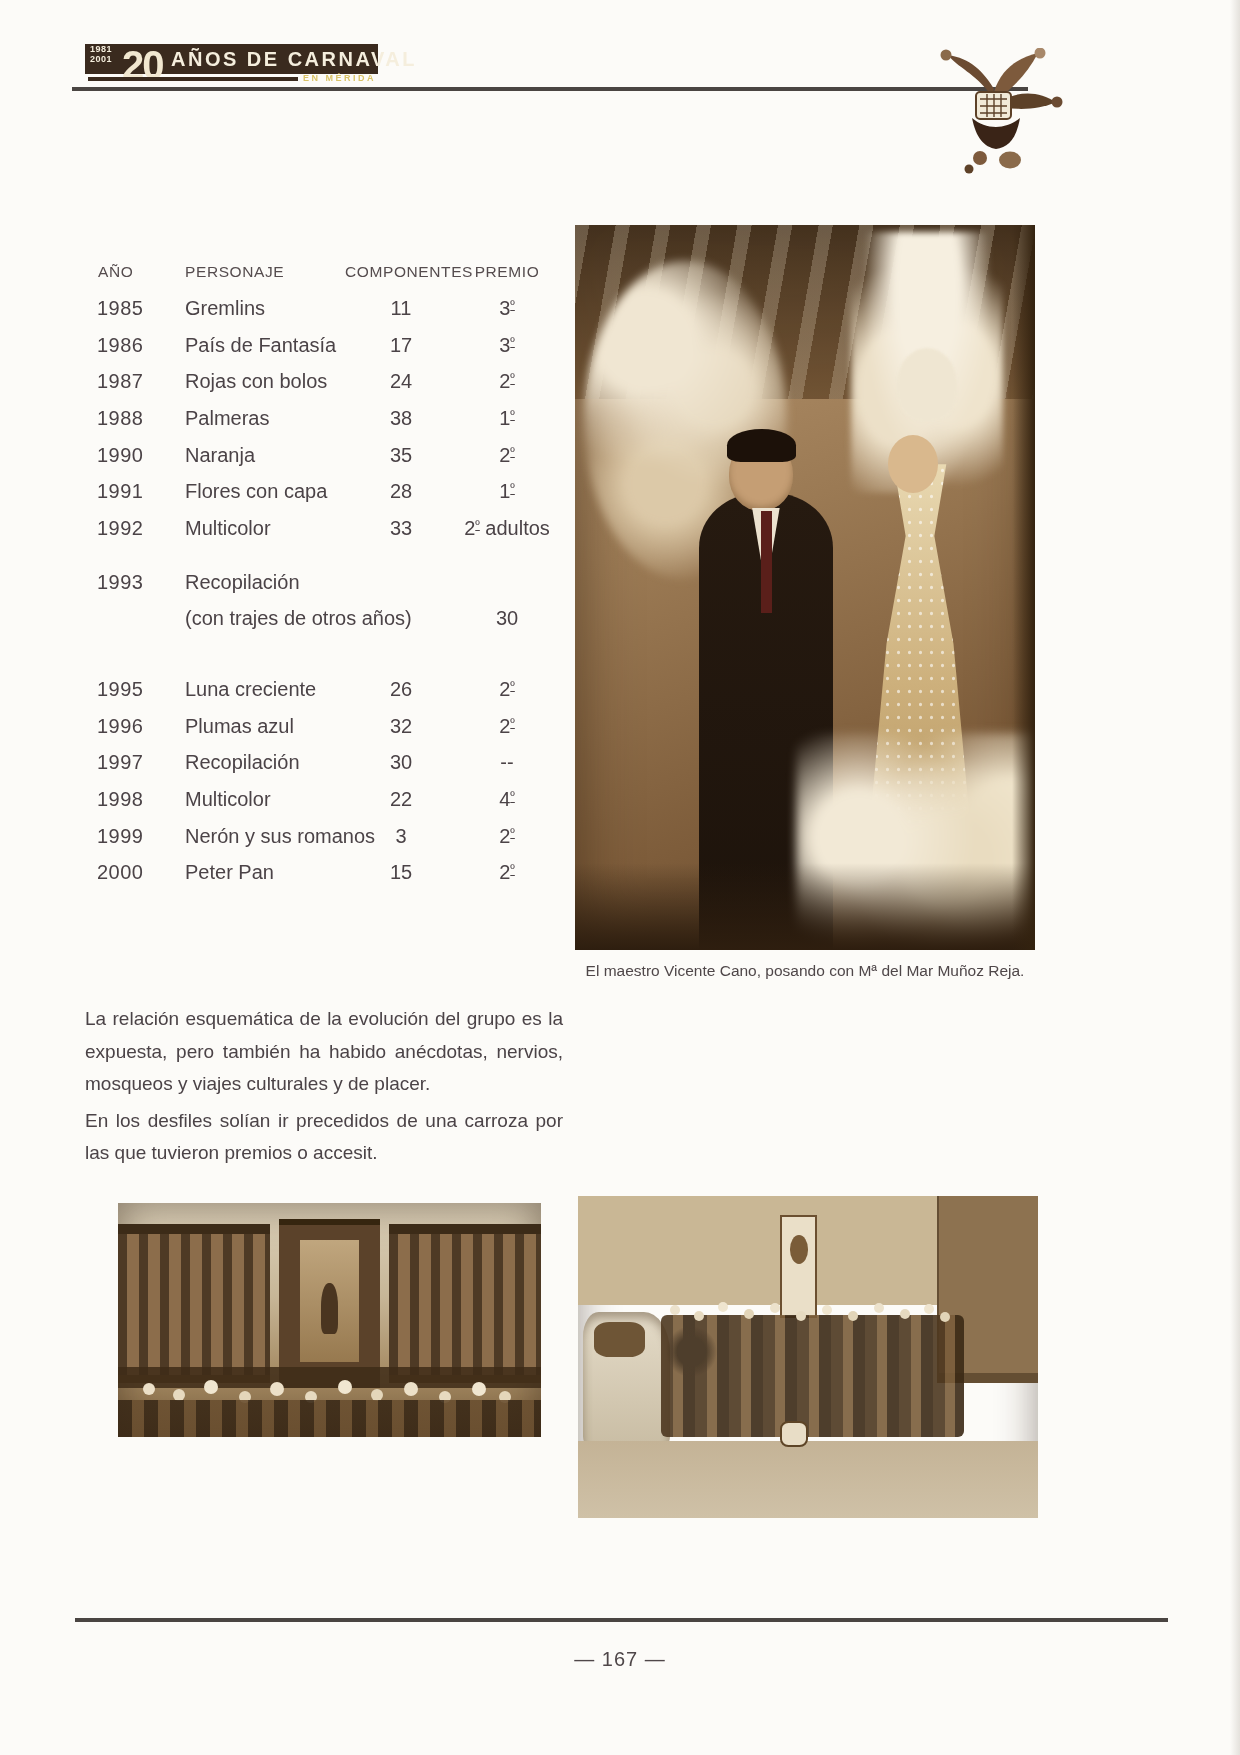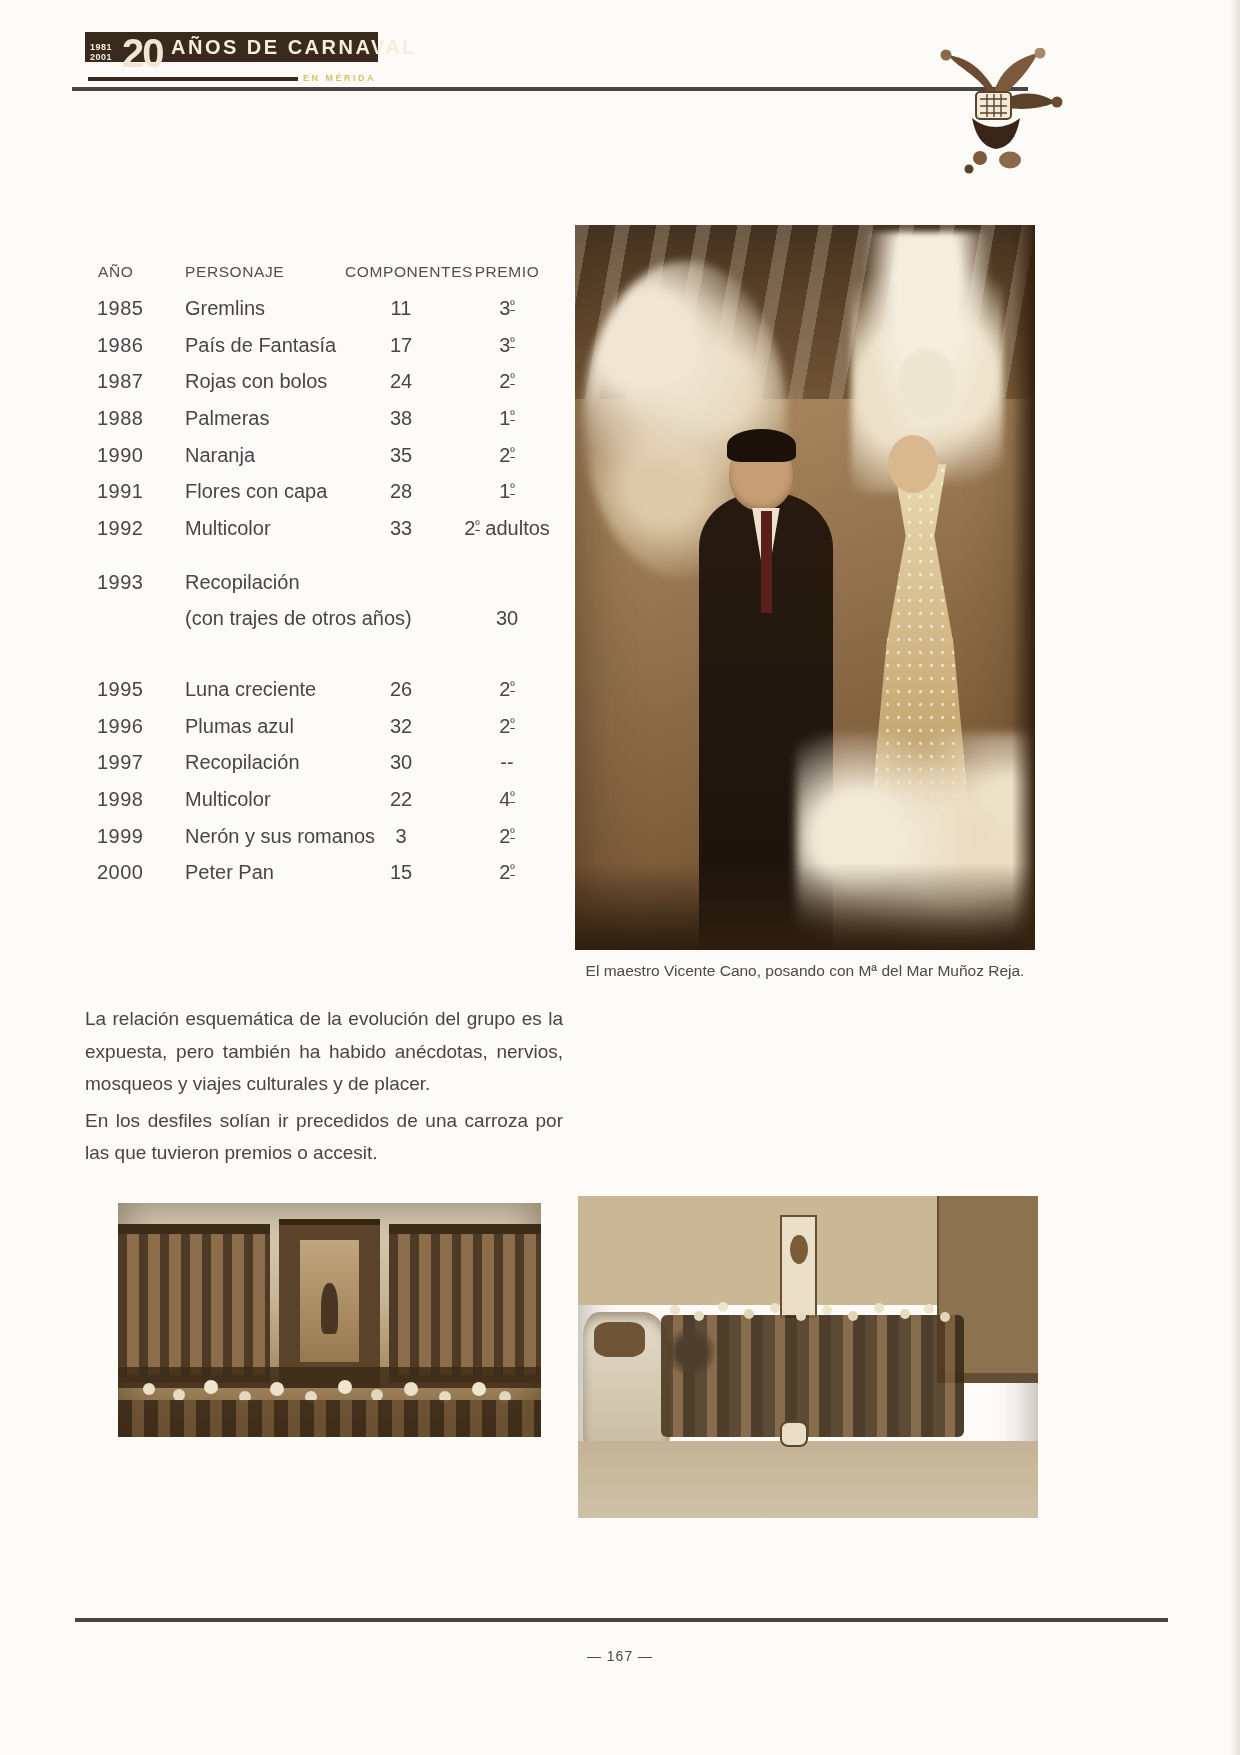--- a/index.html
+++ b/index.html
@@ -20,23 +20,23 @@
     background:#fcfbf8;
     font-family:"Liberation Sans", sans-serif;
     color:var(--text-color);
     overflow:hidden;
   }
   .scan-edge{position:absolute;right:0;top:0;width:10px;height:100%;
     background:linear-gradient(to left,#e4e1dc,rgba(228,225,220,0));}
 
   
   .banner{
-    position:absolute;left:85px;top:32px;width:293px;height:30px;
+    position:absolute;left:85px;top:44px;width:293px;height:30px;
     background:var(--banner-bg);
-    display:flex;align-items:flex-end;
+    display:flex;align-items:flex-start;
     overflow:visible;
   }
   .banner-years{
     display:flex;flex-direction:column;justify-content:center;
     padding-left:5px;font-size:9px;font-weight:700;line-height:10px;
     color:var(--banner-text);letter-spacing:.5px;
   }
   .big20{
     position:absolute;left:37px;top:1px;
     font-size:40px;font-weight:700;color:#f1e7d0;line-height:40px;
@@ -189,21 +189,21 @@
     box-shadow:
       24px 6px 0 0 #e6dac0,48px -3px 0 0 #efe5cf,74px 4px 0 0 #e2d5b8,
       100px -2px 0 0 #ece2cc,126px 6px 0 0 #e6dac0,152px 0px 0 0 #efe5cf,
       178px 6px 0 0 #e2d5b8,204px -2px 0 0 #ece2cc,230px 4px 0 0 #e6dac0,
       254px -1px 0 0 #efe5cf,270px 7px 0 0 #e2d5b8;}
   .st-road{left:0;top:76%;width:100%;height:24%;background:linear-gradient(#c4b396,#cfc1a7);}
   .st-drum{left:44%;top:70%;width:6%;height:8%;border-radius:30%;background:#e8ddc6;border:2px solid #5d4426;}
 
   
   .page-number{position:absolute;left:0;top:1648px;width:1240px;text-align:center;
-    font-size:14px;letter-spacing:1px;color:#4f4749;}
+    font-size:20px;letter-spacing:1px;color:#4f4749;}
 </style>
 </head>
 <body>
 
 <div class="page">
 
   <div class="banner">
     <div class="banner-years">
       <span>1981</span>
       <span>2001</span>

